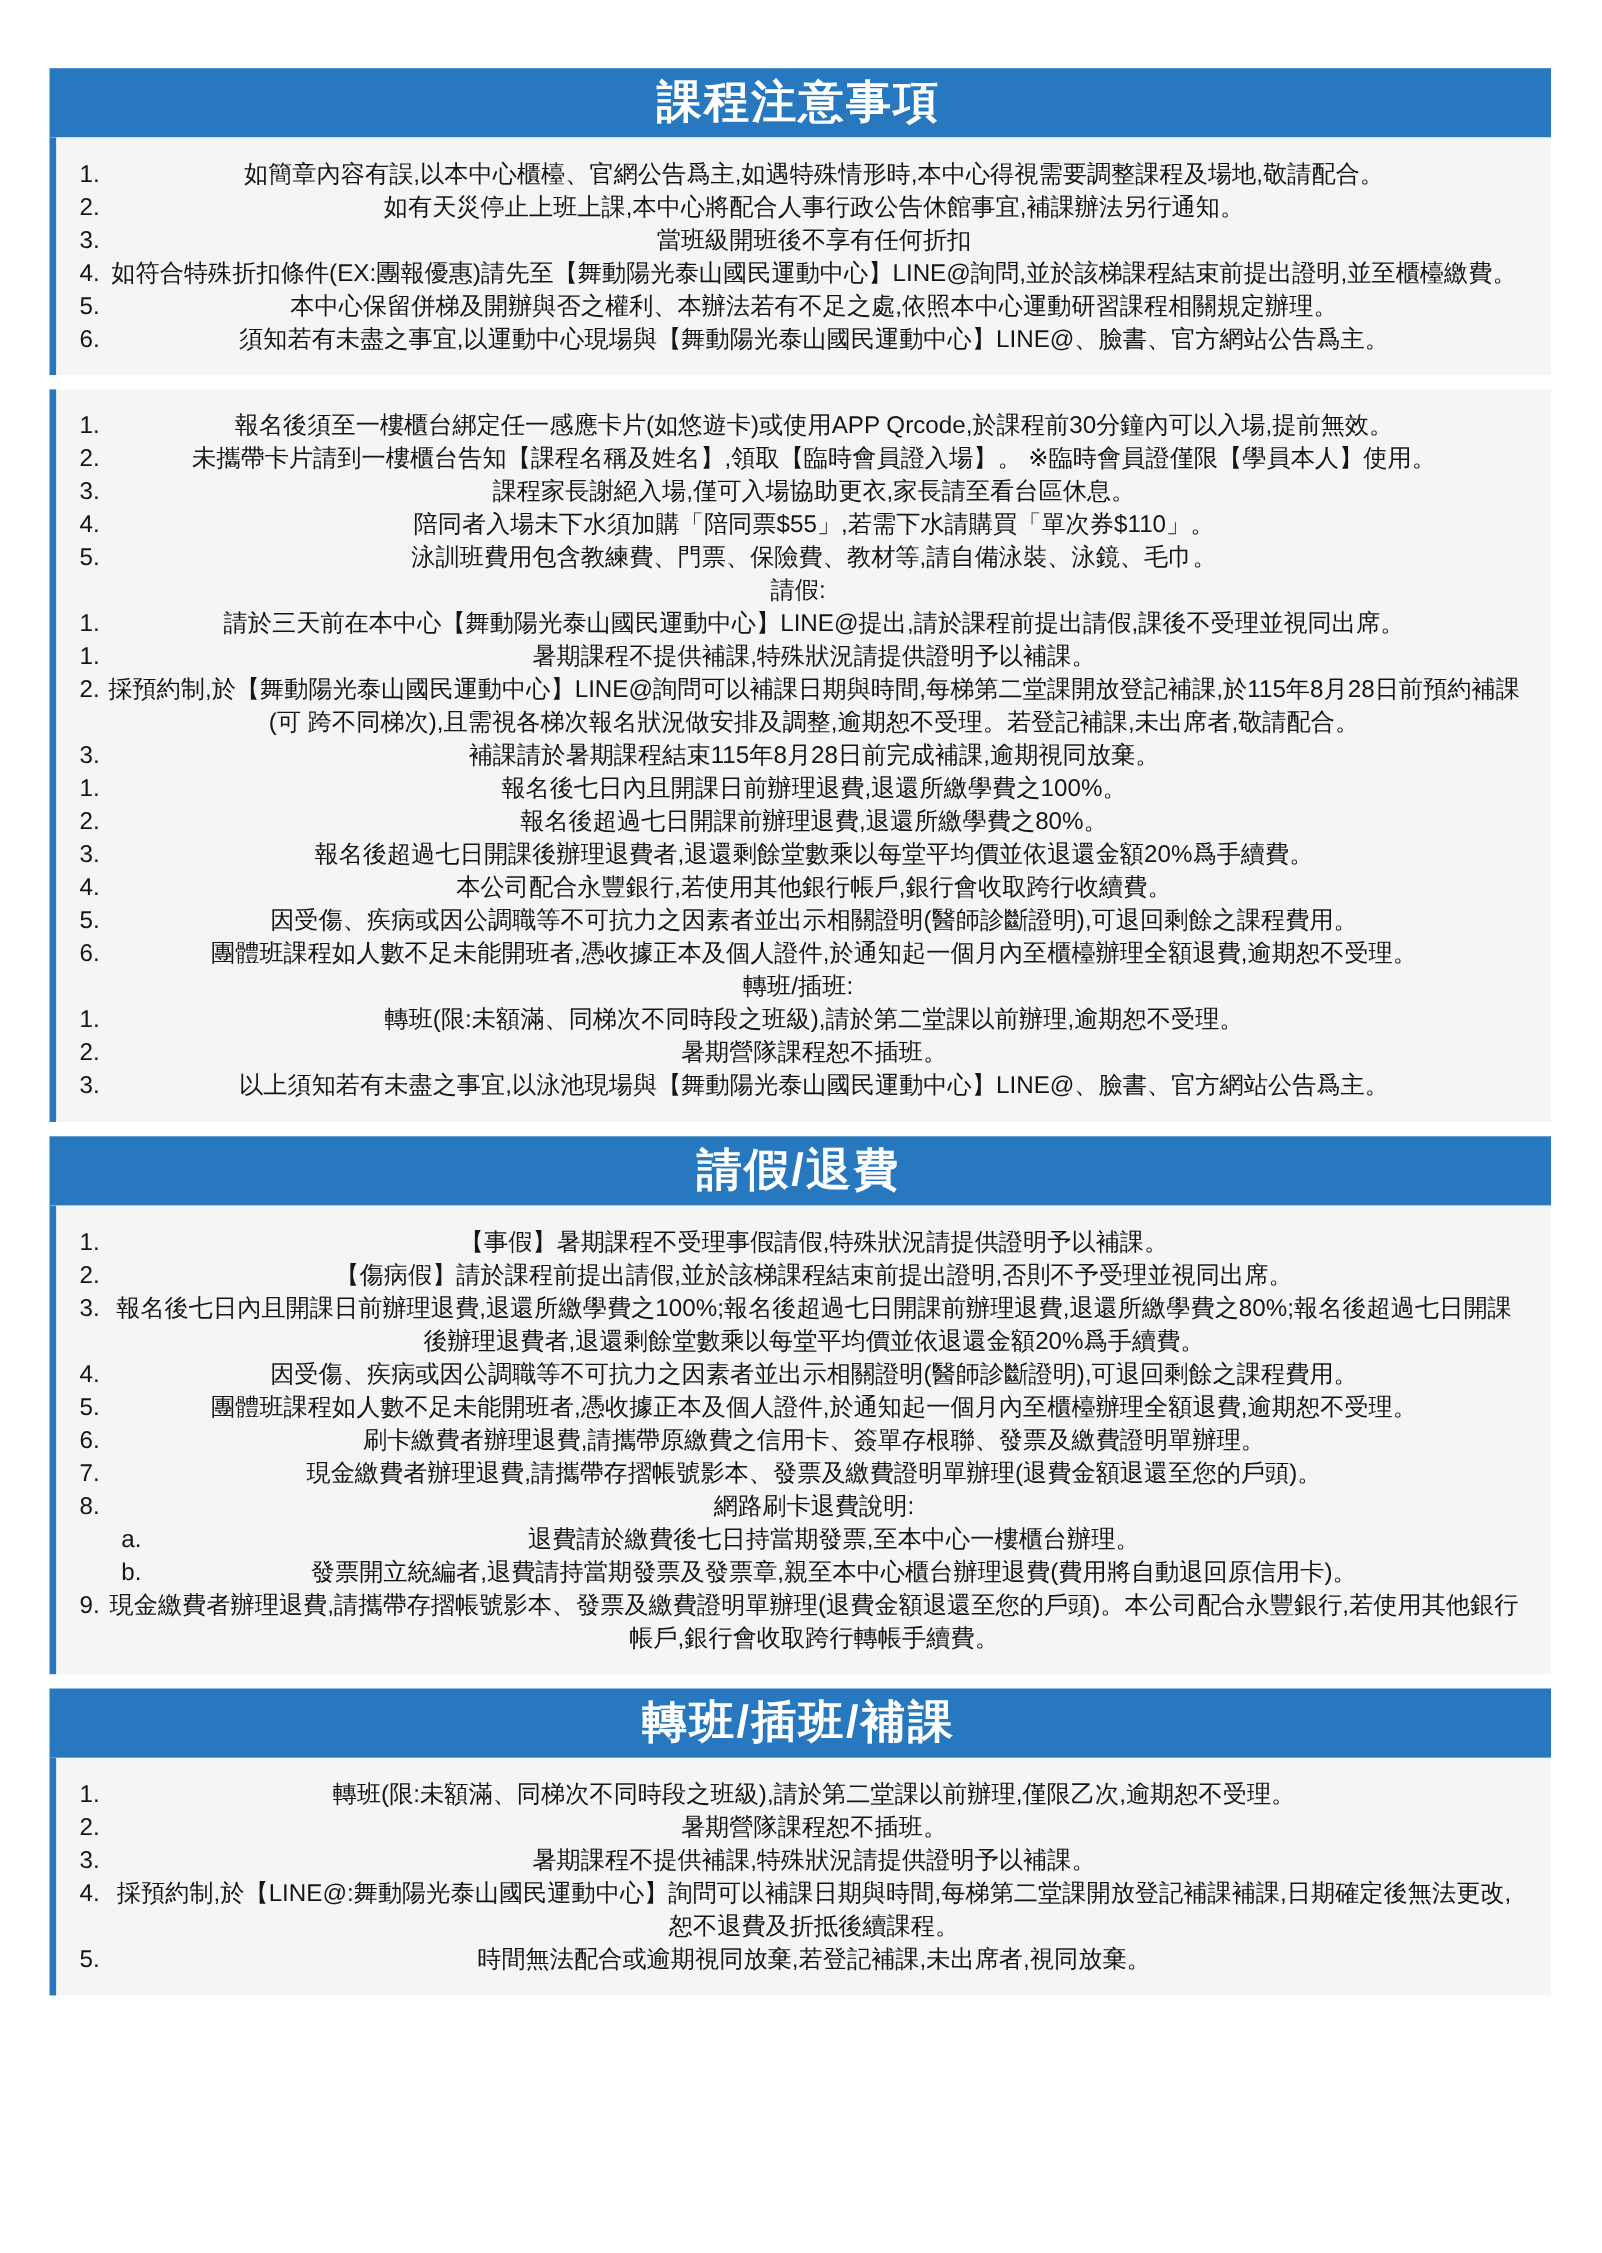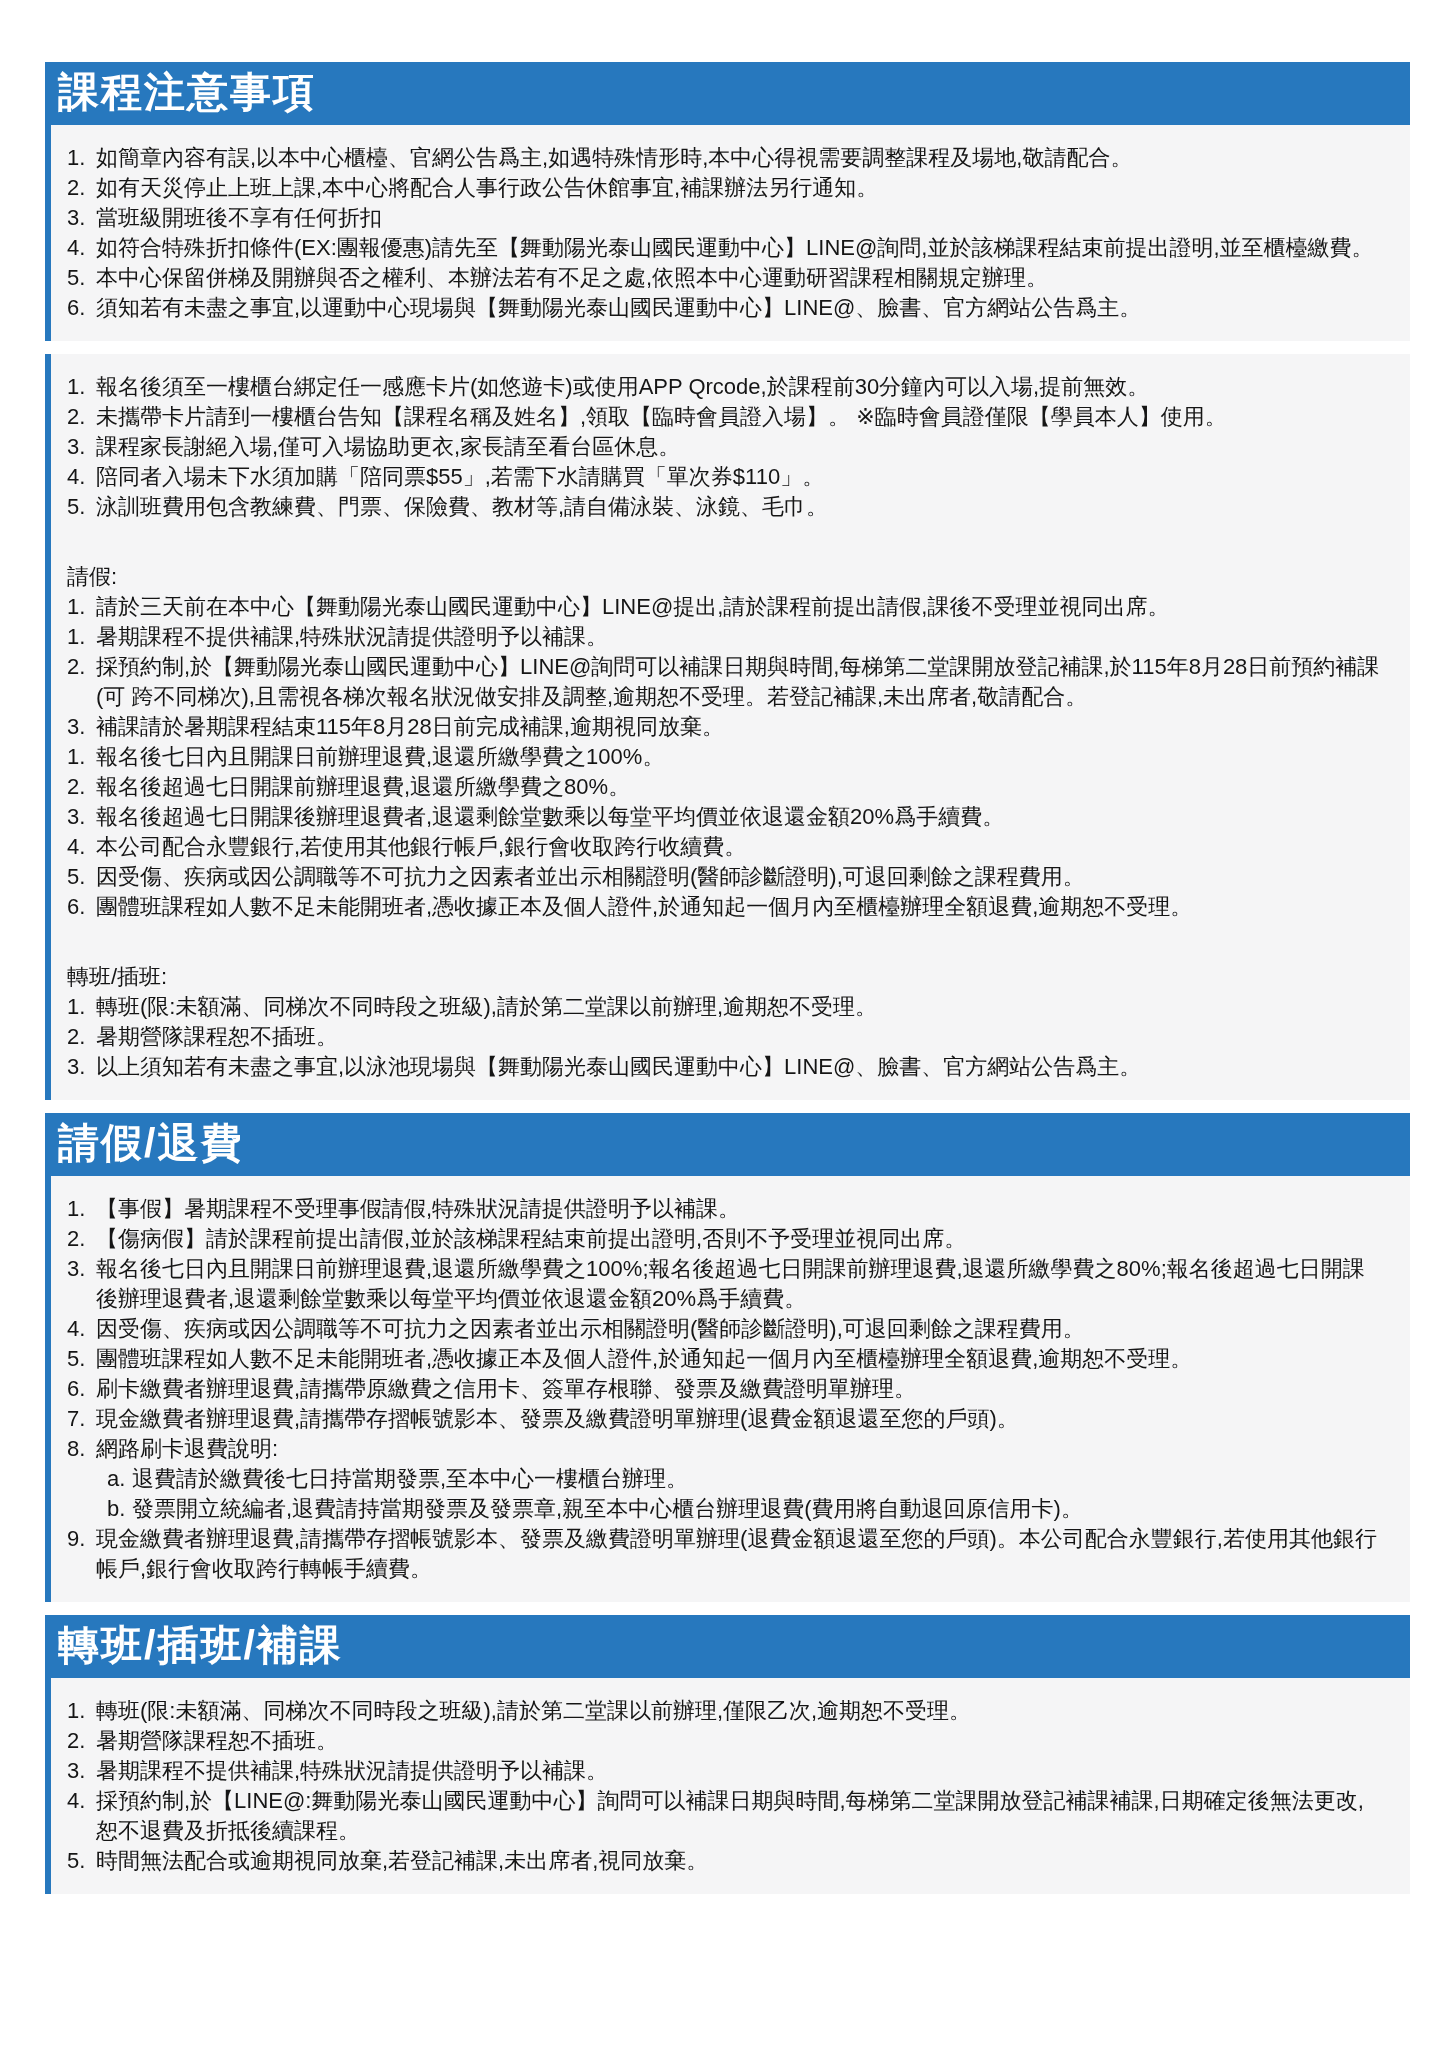--- a/index.html
+++ b/index.html
@@ -9,20 +9,21 @@
   }
   body {
     width: 1456px;
     min-height: 2048px;
     font-family: "Liberation Sans", "DejaVu Sans", sans-serif;
     color: #151515;
   }
   .doc {
     box-sizing: border-box;
     padding: 62px 46px 40px 45px;
+    text-align: center;
   }
   .notice-section {
     margin-bottom: 13px;
   }
   .section-header {
     background: var(--accent, #2778BE);
     color: #ffffff;
     font-size: 41px;
     font-weight: bold;
     letter-spacing: 2px;
@@ -52,21 +53,20 @@
     flex: 1;
   }
   .sub-item {
     padding-left: 40px;
   }
   .sub-item .num {
     flex: 0 0 28px;
   }
   .sublist-label {
     padding-left: 3px;
-    margin-top: 40px;
   }
 </style>
 </head>
 <body>
 
 <main class="doc">
     <section class="notice-section">
       <div class="section-header">課程注意事項</div>
       <div class="section-body">
         <div class="line item">

